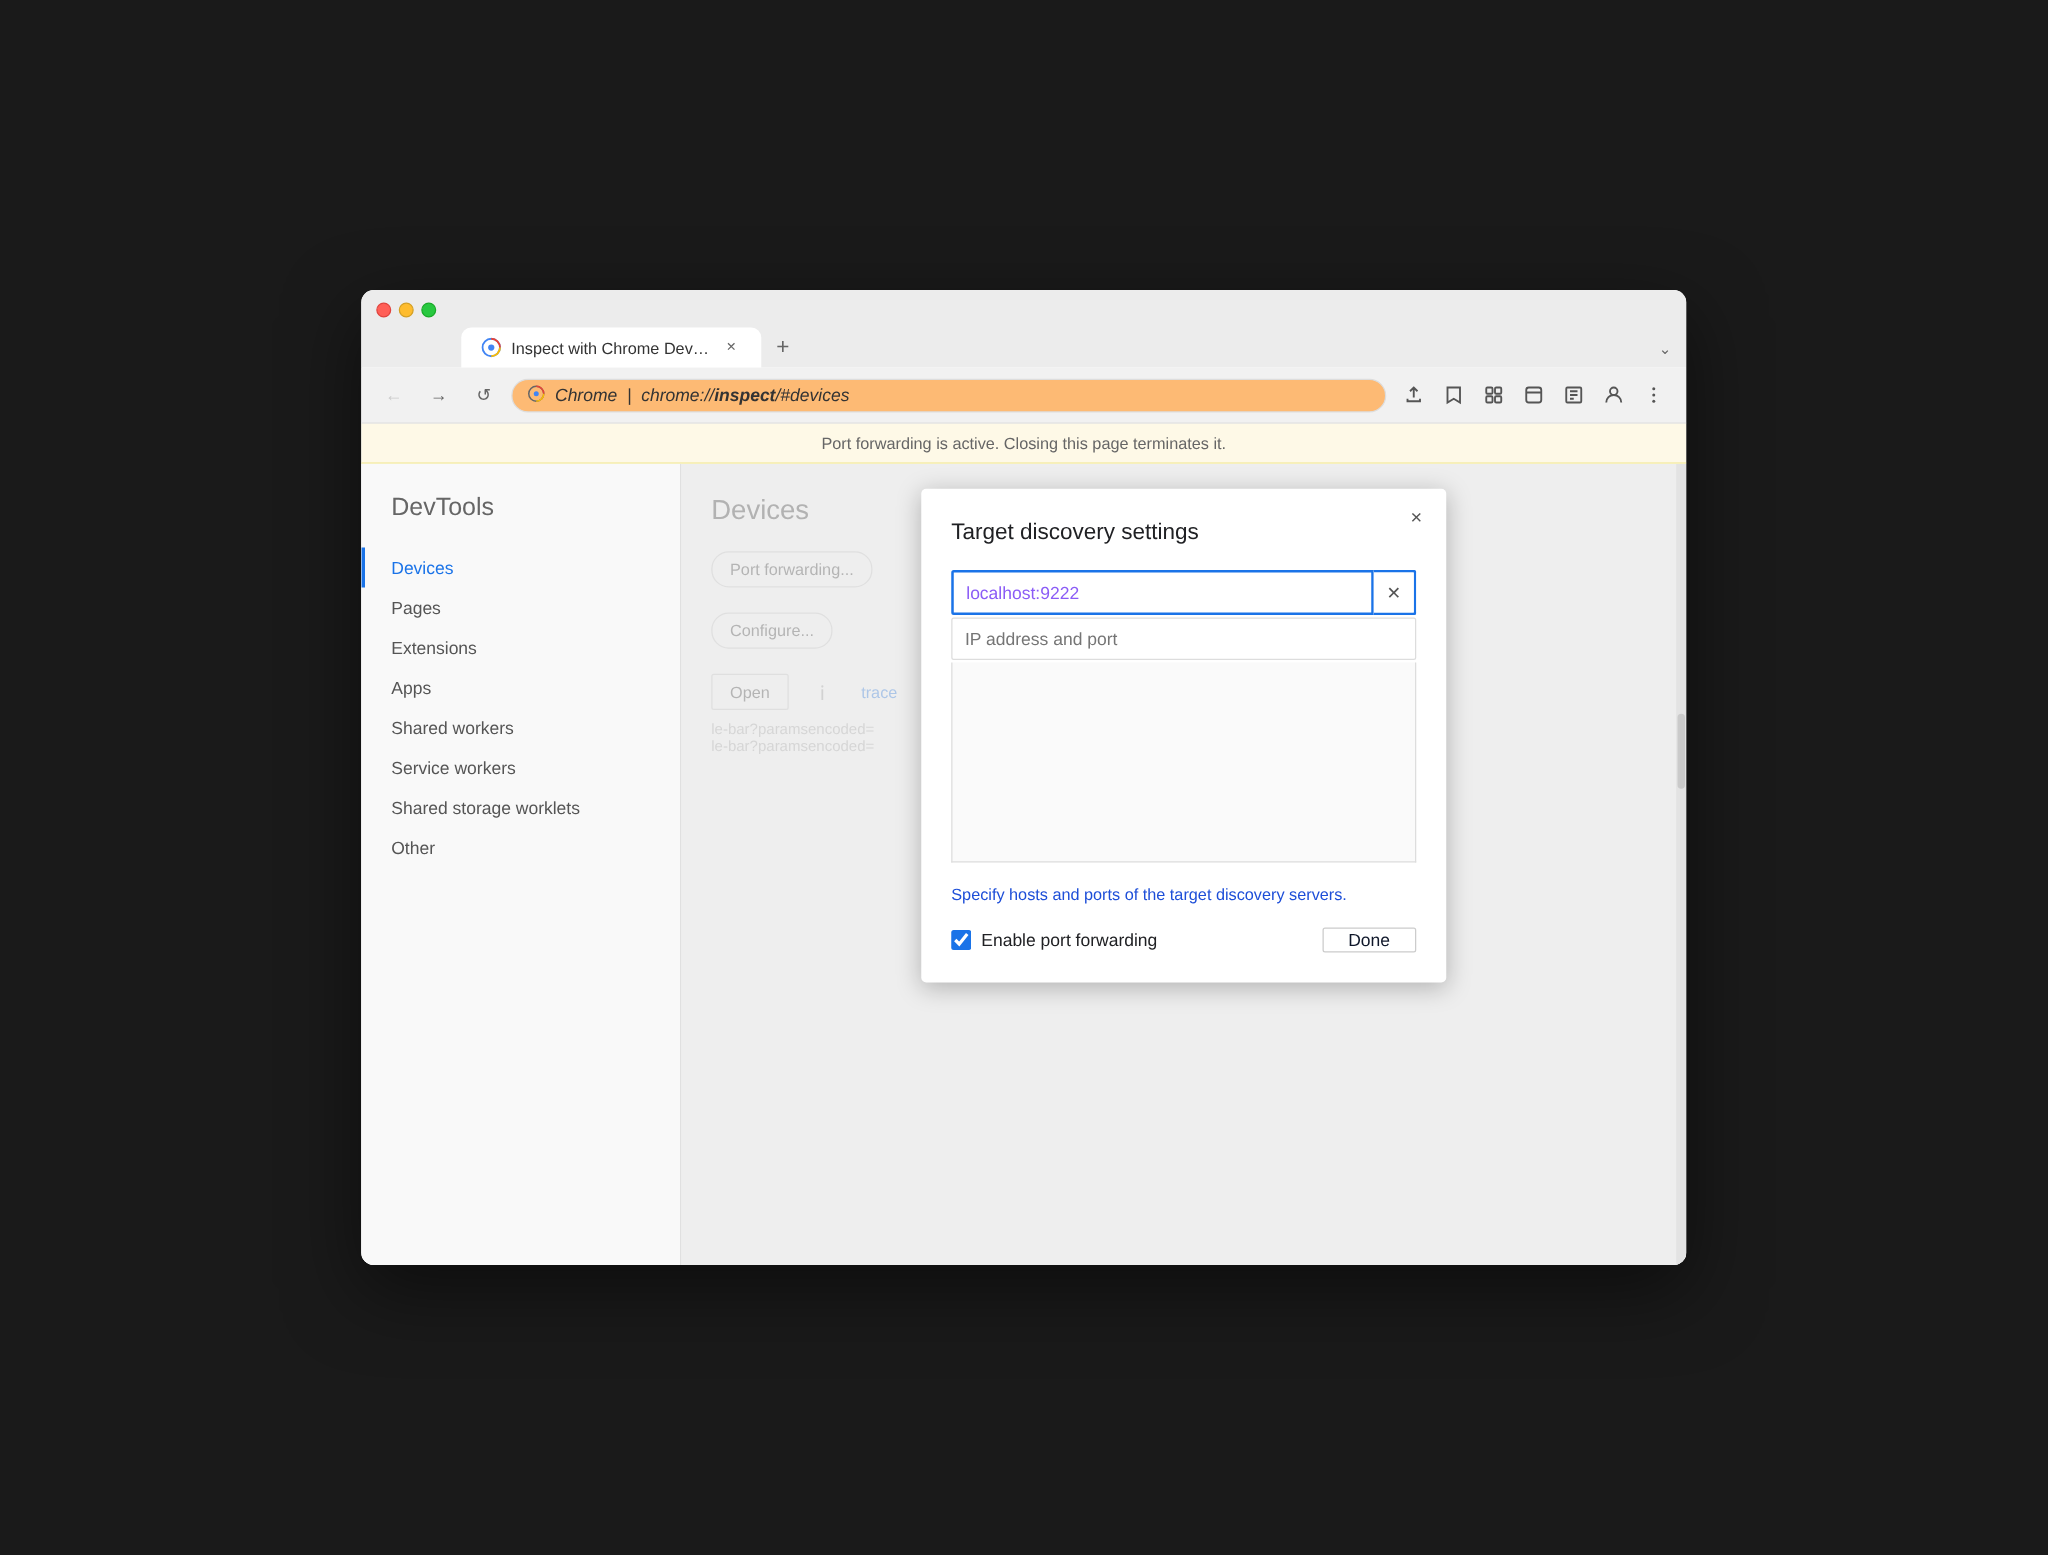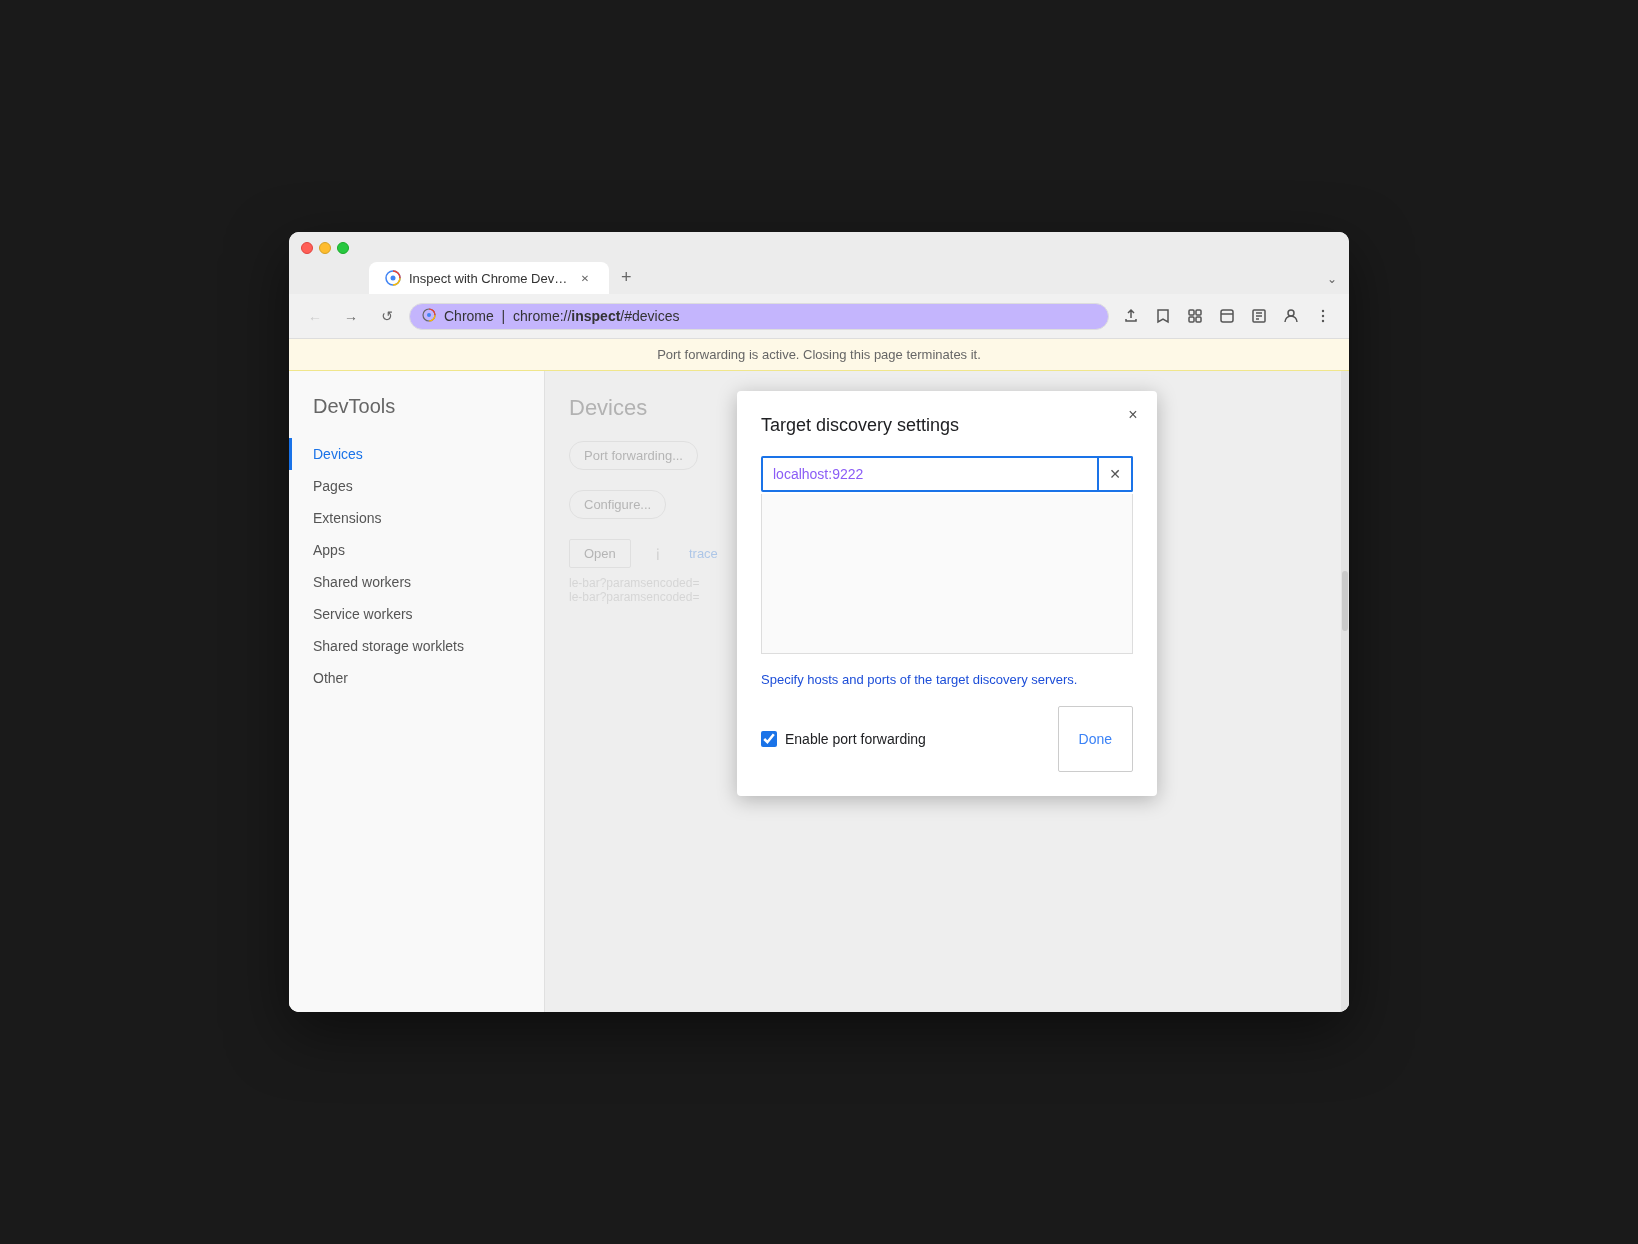--- a/index.html
+++ b/index.html
@@ -140,25 +140,26 @@
       justify-content: center;
       color: #666;
       font-size: 14px;
     }
     .nav-btn.disabled { color: #ccc; cursor: default; }
 
     .address-input-wrapper {
       flex: 1;
       display: flex;
       align-items: center;
-      background: #c4b5fd;
+      background: #fdba74;
       border: 1px solid #ddd;
       border-radius: 20px;
       padding: 4px 12px;
       gap: 8px;
+      font-style: italic;
     }
 
     .address-site-icon {
       color: #666;
       font-size: 13px;
     }
 
     .address-text {
       flex: 1;
       font-size: 14px;
@@ -409,24 +410,24 @@
     .checkbox {
       width: 16px;
       height: 16px;
       accent-color: #1a73e8;
       cursor: pointer;
     }
 
     .done-btn {
       border: 1px solid #ccc;
       background: white;
-      padding: 24px 20px;
+      padding: 1px 20px;
       border-radius: 2px;
       font-size: 14px;
-      color: #3b82f6;
+      color: #0f172a;
       cursor: pointer;
       font-weight: 500;
     }
 
     
     .scrollbar {
       position: absolute;
       right: 0;
       top: 0;
       bottom: 0;
@@ -582,20 +583,23 @@
       <div class="modal-overlay">
         <div class="modal">
           <button class="modal-close">×</button>
           <div class="modal-title">Target discovery settings</div>
 
           <div class="modal-input-row">
             <input class="modal-input" type="text" value="localhost:9222" style="">
             <button class="modal-input-clear">✕</button>
           </div>
 
+          <div style="margin-bottom:0;">
+            <input class="modal-input-placeholder" type="text" placeholder="IP address and port" style="">
+          </div>
 
           <div class="modal-list-area"></div>
 
           <div class="modal-hint">
             <span>Specify hosts and ports of the target
 discovery servers.</span>
           </div>
 
           <div class="modal-footer">
             <label class="checkbox-label">

